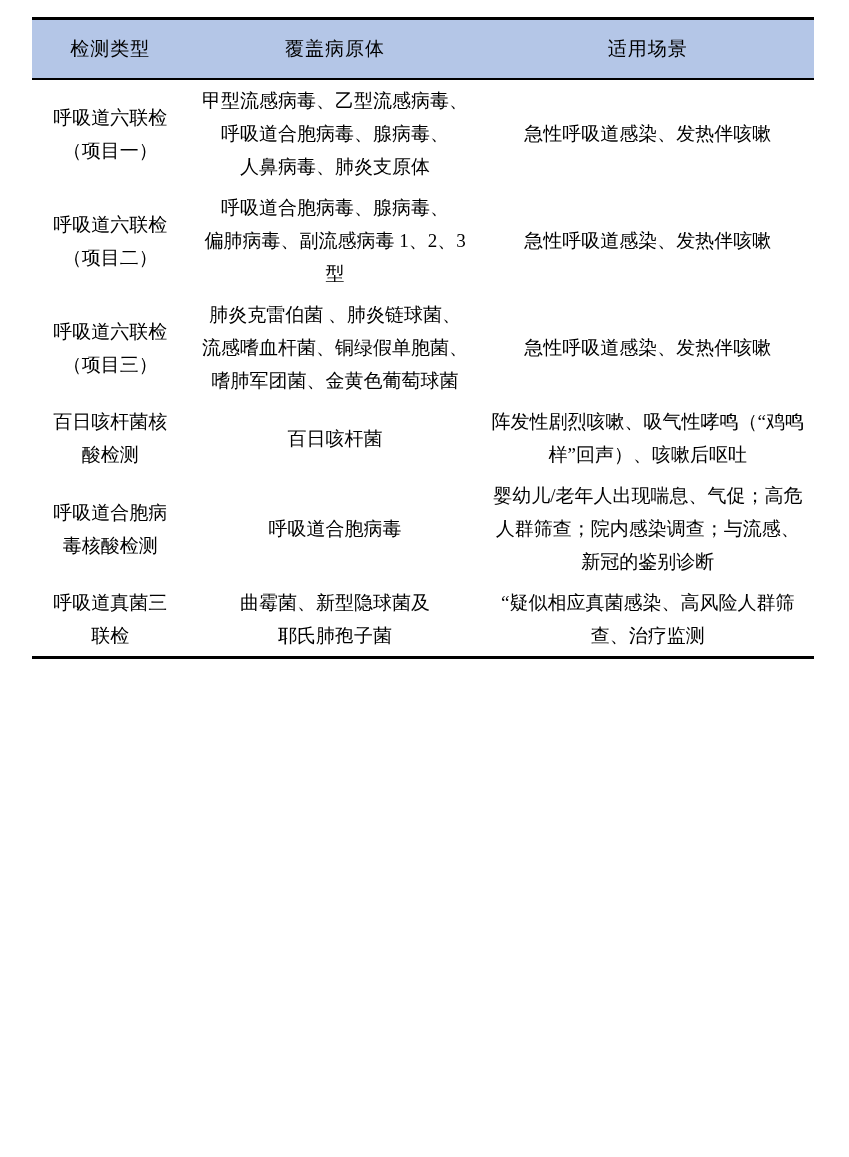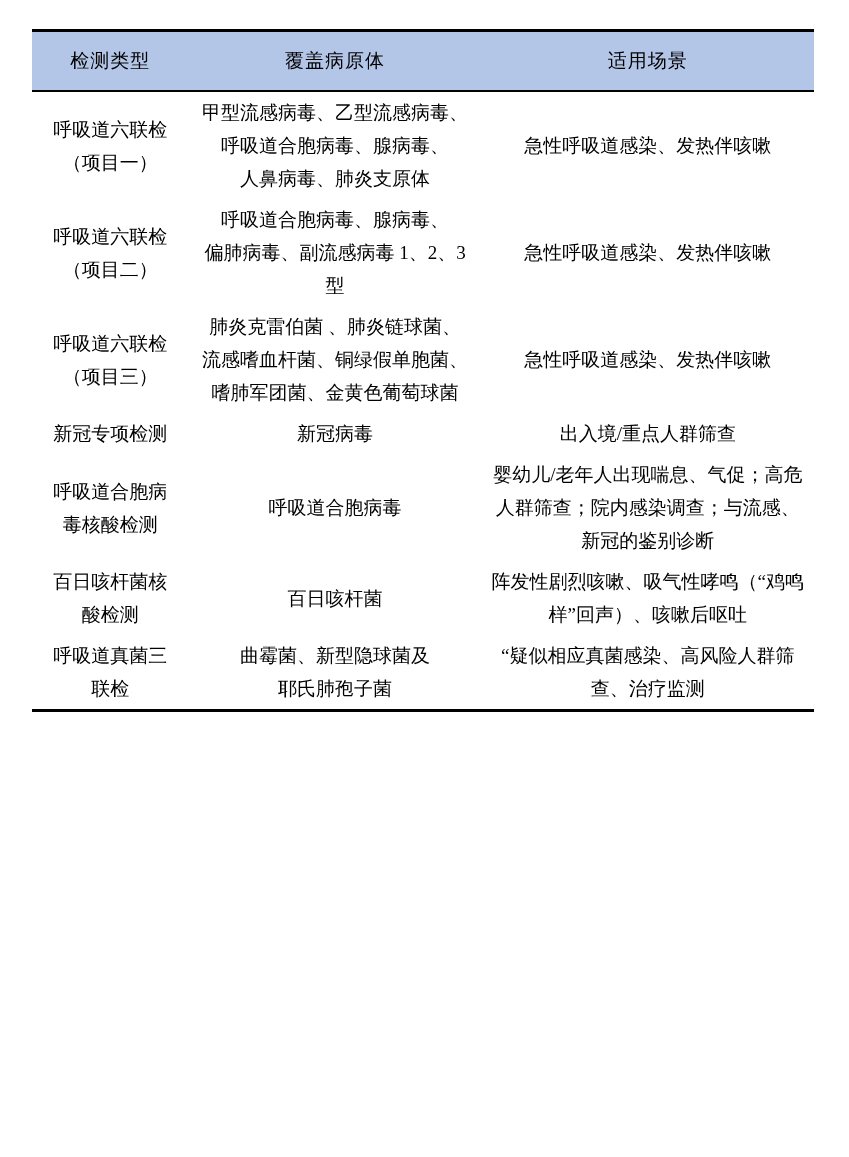--- a/index.html
+++ b/index.html
@@ -18,21 +18,20 @@
   }
   table.test-table {
     position: absolute;
     top: 17px;
     left: 32px;
     width: 782px;
     border-collapse: collapse;
     table-layout: fixed;
     border-top: 3px solid #000000;
     border-bottom: 3px solid #000000;
-    margin-top: 12px;
   }
   col.c-type     { width: 20%; }
   col.c-pathogen { width: 37.5%; }
   col.c-scenario { width: 42.5%; }
   thead th {
     background: #b4c6e7;
     height: 56px;
     font-weight: normal;
     font-size: 19px;
     text-align: center;
@@ -85,38 +84,33 @@
       </tr>
       <tr>
         <td>呼吸道六联检
 （项目三）</td>
         <td>肺炎克雷伯菌 、肺炎链球菌、
 流感嗜血杆菌、铜绿假单胞菌、
 嗜肺军团菌、金黄色葡萄球菌</td>
         <td>急性呼吸道感染、发热伴咳嗽</td>
       </tr>
       <tr>
-        <td>新冠专项检测</td>
-        <td>新冠病毒</td>
-        <td>出入境/重点人群筛查</td>
+        <td>百日咳杆菌核
+酸检测</td>
+        <td>百日咳杆菌</td>
+        <td>阵发性剧烈咳嗽、吸气性哮鸣（“鸡鸣
+样”回声）、咳嗽后呕吐</td>
       </tr>
       <tr>
         <td>呼吸道合胞病
 毒核酸检测</td>
         <td>呼吸道合胞病毒</td>
         <td>婴幼儿/老年人出现喘息、气促；高危
 人群筛查；院内感染调查；与流感、
 新冠的鉴别诊断</td>
-      </tr>
-      <tr>
-        <td>百日咳杆菌核
-酸检测</td>
-        <td>百日咳杆菌</td>
-        <td>阵发性剧烈咳嗽、吸气性哮鸣（“鸡鸣
-样”回声）、咳嗽后呕吐</td>
       </tr>
       <tr>
         <td>呼吸道真菌三
 联检</td>
         <td>曲霉菌、新型隐球菌及
 耶氏肺孢子菌</td>
         <td>“疑似相应真菌感染、高风险人群筛
 查、治疗监测</td>
       </tr>
     </tbody>

